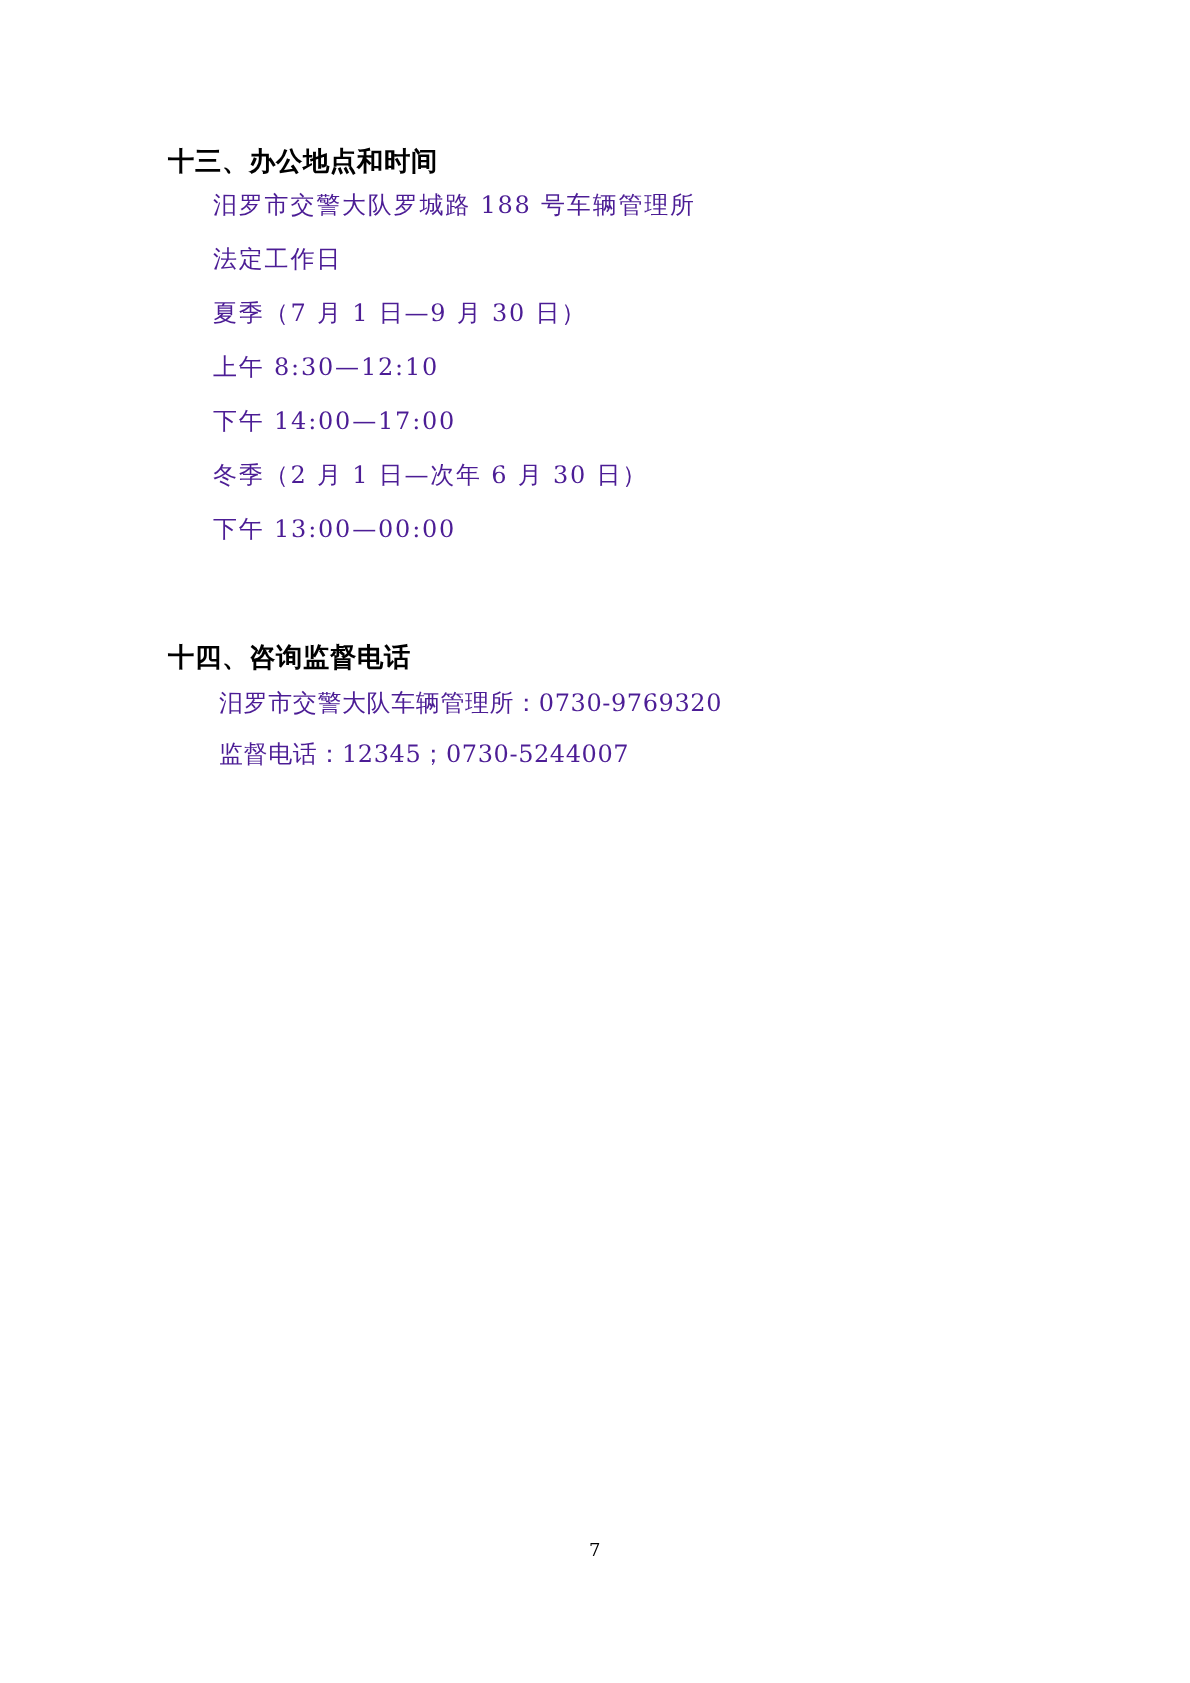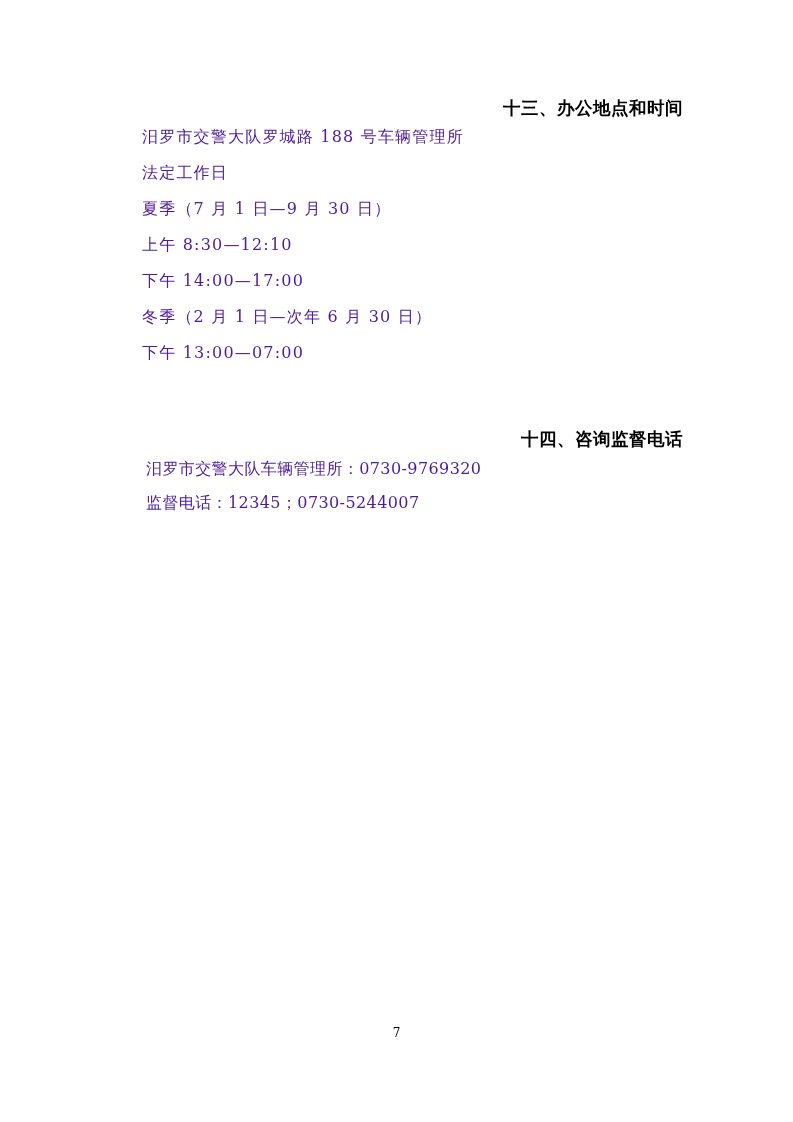--- a/index.html
+++ b/index.html
@@ -28,21 +28,20 @@
     margin-bottom: 0;
   }
   .section-heading {
     font-family: "DejaVu Sans", "Liberation Sans", sans-serif;
     font-weight: bold;
     font-size: 17.5px;
     letter-spacing: 0.5px;
     line-height: 1.5;
     margin: 0 0 8px 0;
     color: #000;
-    text-align: right;
   }
   .body-line {
     font-family: "DejaVu Serif", "Liberation Serif", serif;
     font-size: 16px;
     line-height: 1.0;
     margin: 0 0 20px 0;
     padding-left: 30px;
     letter-spacing: 1.2px;
     color: #4c1d95;
     white-space: pre;
@@ -75,21 +74,21 @@
 <div class="page">
 
   <div class="section section-one">
     <h2 class="section-heading">十三、办公地点和时间</h2>
     <p class="body-line">汨罗市交警大队罗城路 188 号车辆管理所</p>
     <p class="body-line">法定工作日</p>
     <p class="body-line">夏季（7 月 1 日—9 月 30 日）</p>
     <p class="body-line">上午 8:30—12:10</p>
     <p class="body-line">下午 14:00—17:00</p>
     <p class="body-line">冬季（2 月 1 日—次年 6 月 30 日）</p>
-    <p class="body-line">下午 13:00—07:00</p>
+    <p class="body-line">下午 13:00—00:00</p>
   </div>
 
   <div class="gap-between-sections"></div>
 
   <div class="section section-two">
     <h2 class="section-heading">十四、咨询监督电话</h2>
     <p class="body-line tight">汨罗市交警大队车辆管理所：0730-9769320</p>
     <p class="body-line tight">监督电话：12345；0730-5244007</p>
   </div>
 

